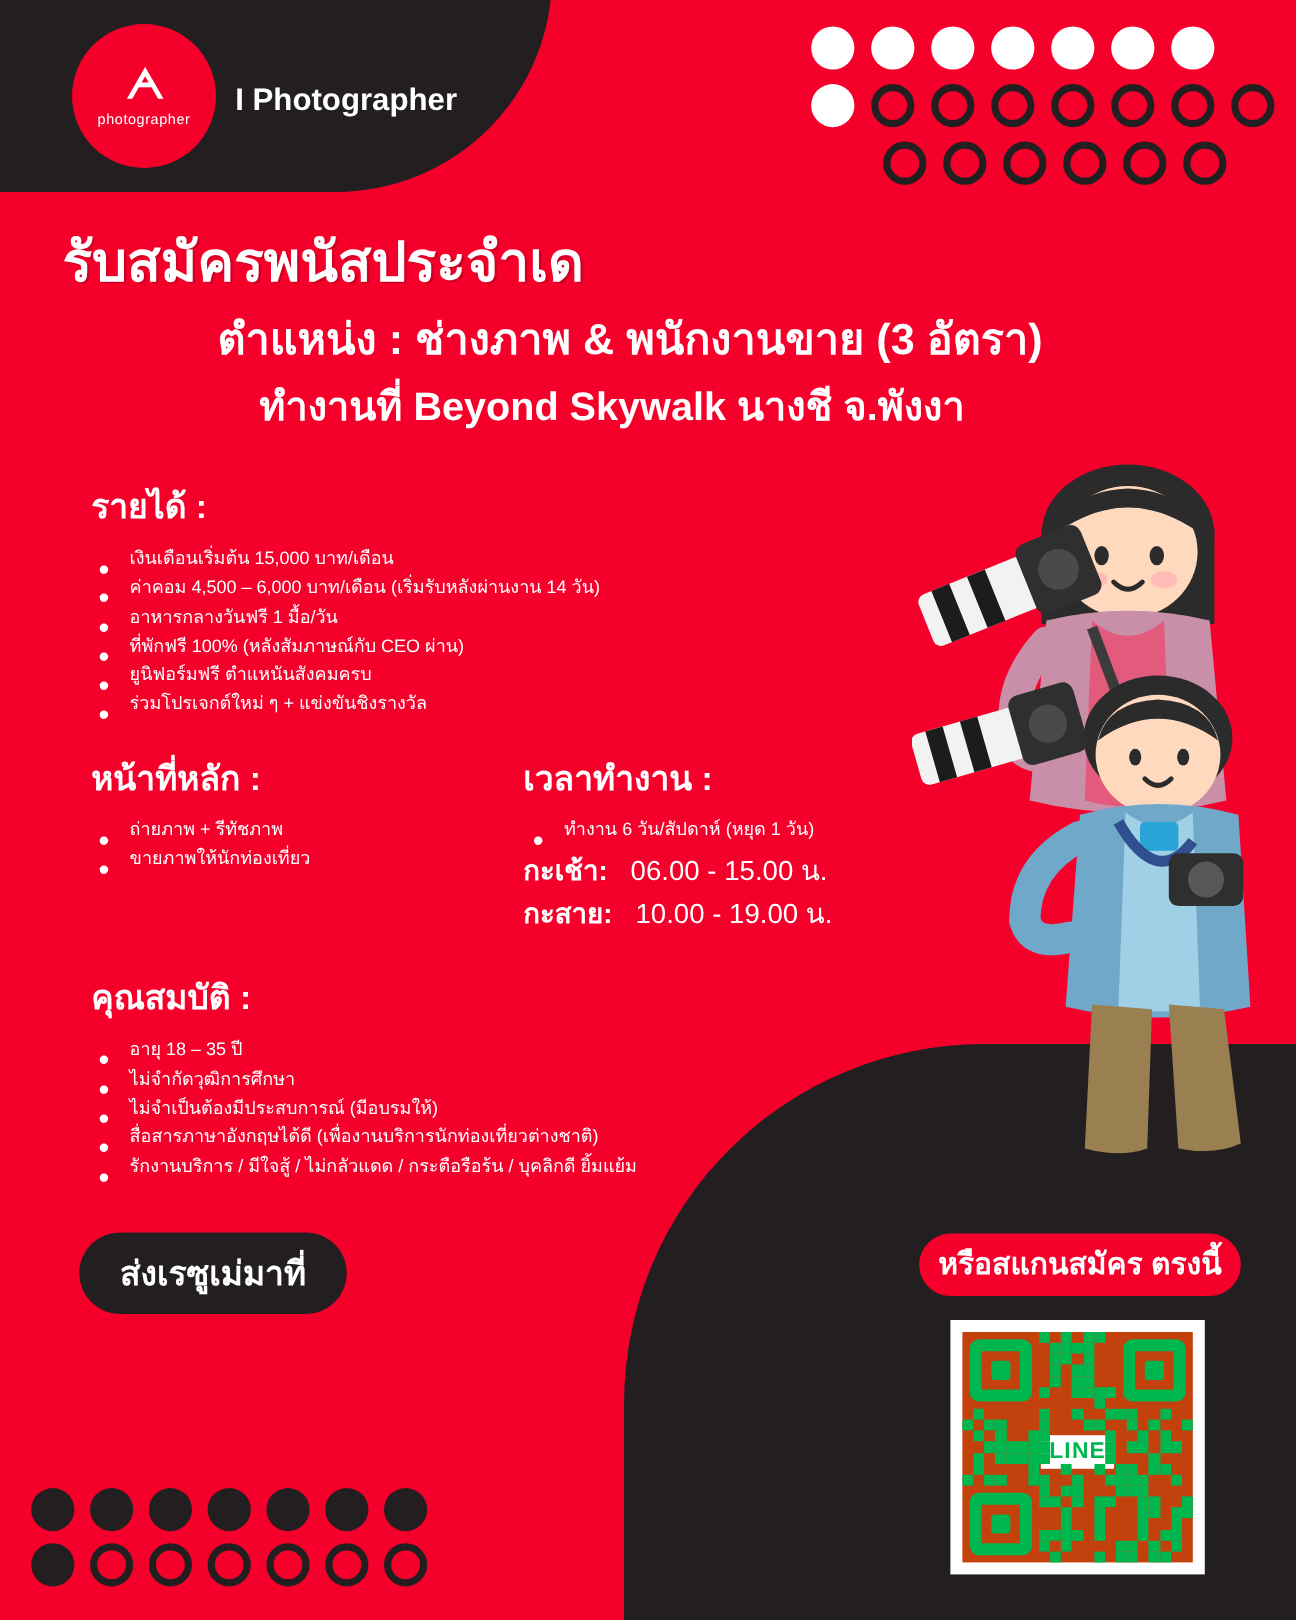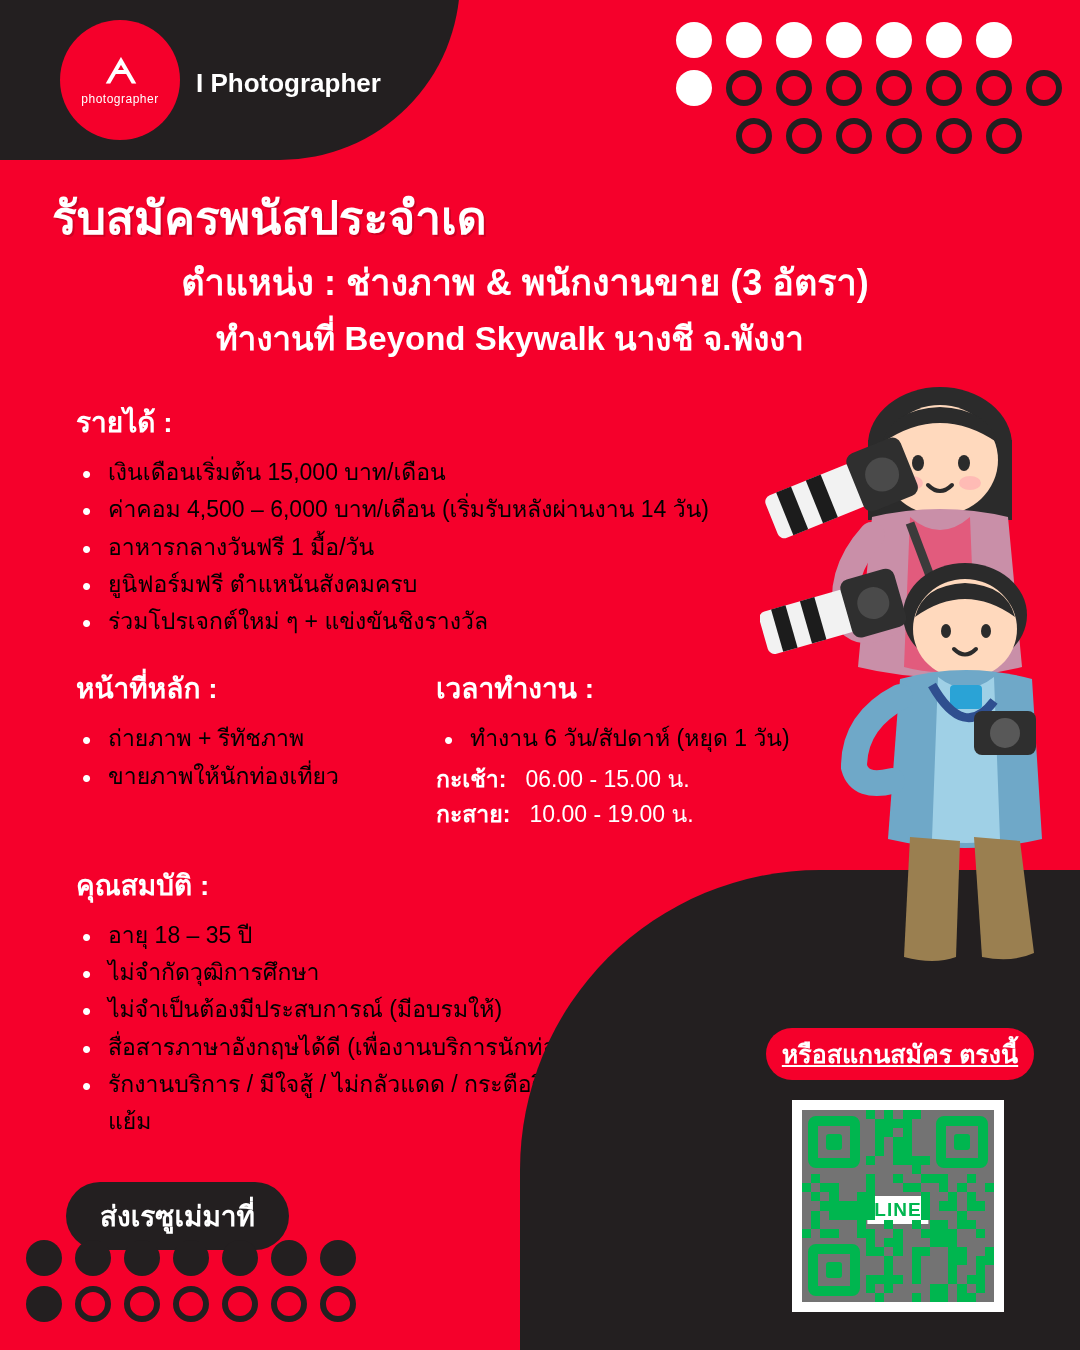--- a/index.html
+++ b/index.html
@@ -84,21 +84,21 @@
   }
 
   
   .content { position: absolute; left: 0; top: 400px; width: 1080px; }
   .sec-title {
     color: #fff; font-size: 28px; font-weight: bold;
     margin-left: 76px; margin-bottom: 10px;
   }
   ul.bullets { list-style: none; margin-left: 78px; }
   ul.bullets li {
-    color: #000000; font-size: 23px; line-height: 1.62;
+    color: #ffffff; font-size: 15px; line-height: 1.62;
     position: relative; padding-left: 30px;
   }
   ul.bullets li::before {
     content: "•"; position: absolute; left: 4px; top: -1px;
     font-size: 26px; color: #fff;
   }
 
   .two-col { display: flex; margin-top: 26px; }
   .col-left { width: 400px; }
   .col-right { width: 560px; }
@@ -119,28 +119,28 @@
     margin-left: 66px; margin-top: 42px;
   }
 
   
   .scan-pill {
     position: absolute; right: 46px; bottom: 270px;
     width: 268px;
     background: #f5002b; color: #fff;
     border-radius: 26px;
     text-align: center; font-size: 25px; font-weight: bold;
-    padding: 10px 8px; line-height: 1.3; text-decoration: underline;
+    padding: 10px 8px; line-height: 1.3;
   }
   .qr-box {
     position: absolute; right: 76px; bottom: 38px;
     width: 212px; height: 212px;
     background: #fff; padding: 10px;
   }
-  .qr-canvas { width: 100%; height: 100%; position: relative; background: #737373; }
+  .qr-canvas { width: 100%; height: 100%; position: relative; background: #c2410c; }
   .qr-cell { position: absolute; background: #00b64f; }
   .qr-eye {
     position: absolute; width: 52px; height: 52px;
     border: 10px solid #00b64f; border-radius: 8px;
   }
   .qr-eye::after {
     content: ""; position: absolute;
     left: 8px; top: 8px; width: 16px; height: 16px;
     background: #00b64f; border-radius: 3px;
   }
@@ -202,20 +202,21 @@
 </div>
 
 <div class="content">
 
   <div>
     <div class="sec-title">รายได้ :</div>
     <ul class="bullets">
       <li>เงินเดือนเริ่มต้น 15,000 บาท/เดือน</li>
       <li>ค่าคอม 4,500 – 6,000 บาท/เดือน (เริ่มรับหลังผ่านงาน 14 วัน)</li>
       <li>อาหารกลางวันฟรี 1 มื้อ/วัน</li>
+      <li>ที่พักฟรี 100% (หลังสัมภาษณ์กับ CEO ผ่าน)</li>
       <li>ยูนิฟอร์มฟรี  ตำแหนันสังคมครบ</li>
       <li>ร่วมโปรเจกต์ใหม่ ๆ + แข่งขันชิงรางวัล</li>
     </ul>
   </div>
 
   <div class="two-col">
     <div class="col-left">
       <div class="sec-title">หน้าที่หลัก :</div>
       <ul class="bullets">
         <li>ถ่ายภาพ + รีทัชภาพ</li>

